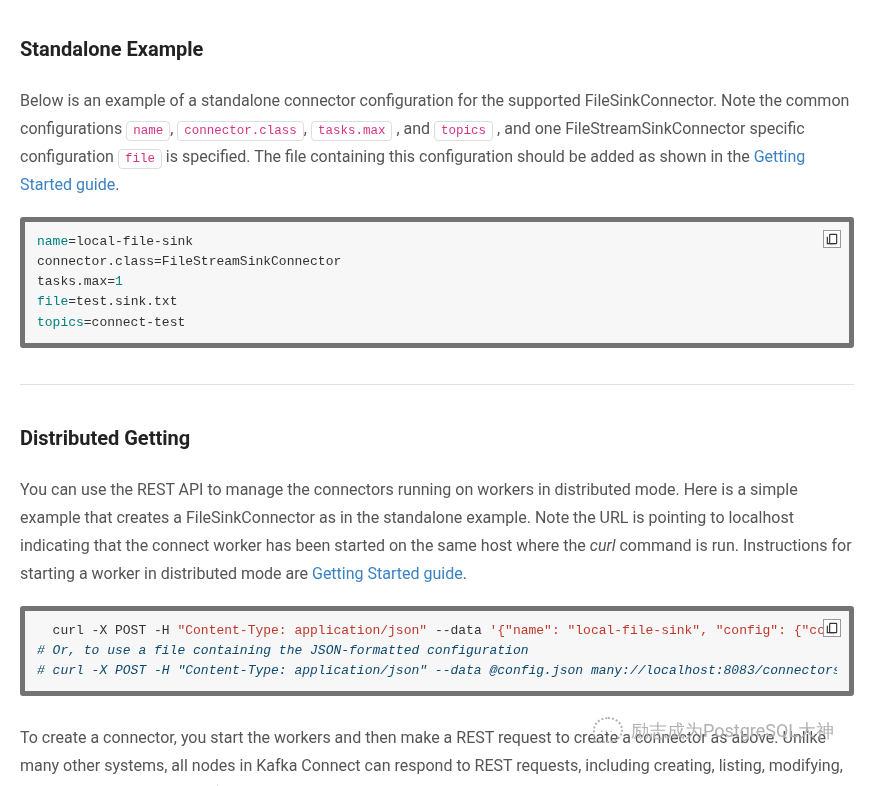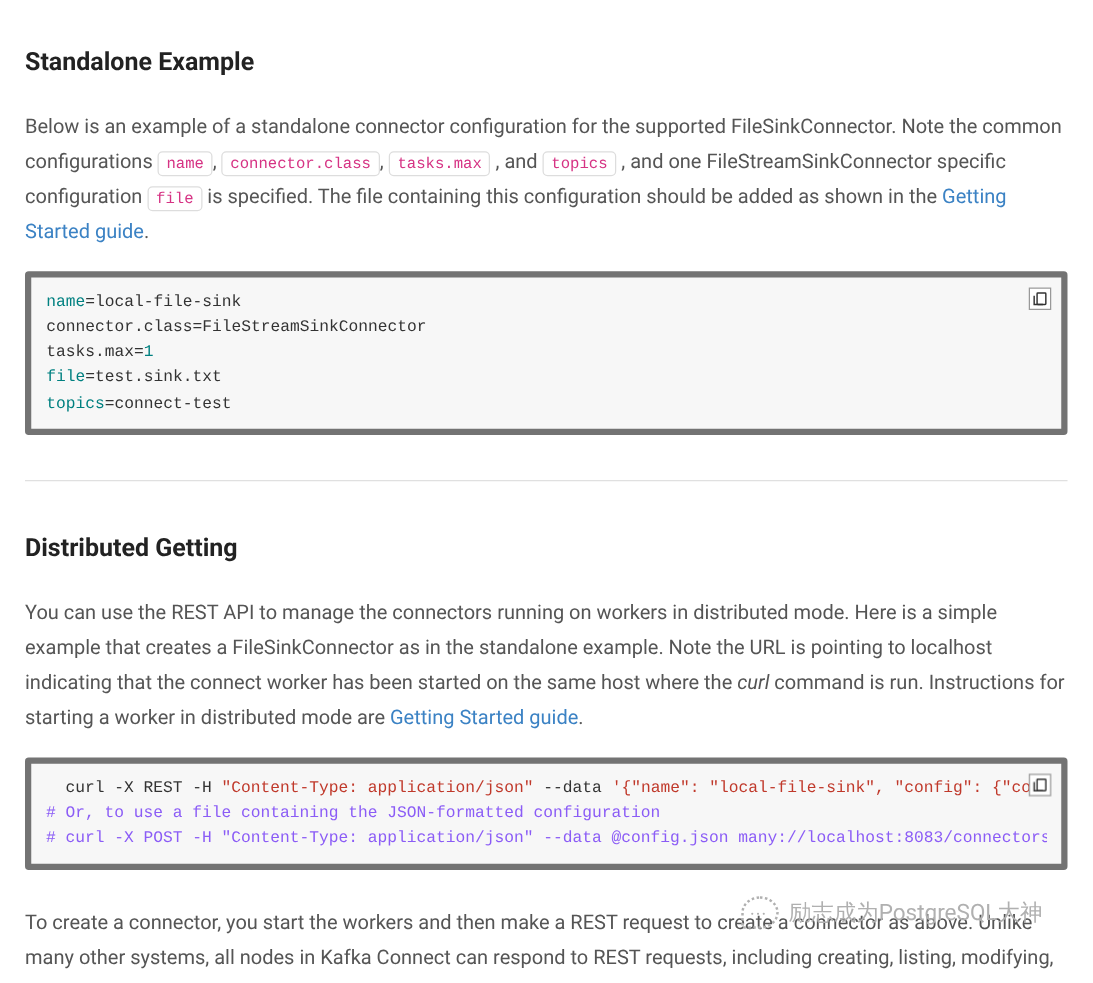--- a/index.html
+++ b/index.html
@@ -54,21 +54,21 @@
     white-space: pre;
     overflow-x: auto;
     color: #333;
   }
   .code-block pre::-webkit-scrollbar { height: 14px; }
   .code-block pre::-webkit-scrollbar-track { background: #eee; }
   .code-block pre::-webkit-scrollbar-thumb { background: #bdbdbd; }
   .kw { color: #008080; }
   .val { color: #333; }
   .str { color: #c0392b; }
-  .comment { color: #8b5cf6; }
+  .comment { color: #0c4a6e; font-style: italic; }
   .copy-btn {
     position: absolute;
     top: 8px;
     right: 8px;
     width: 18px;
     height: 18px;
     background: #fff;
     border: 1px solid #999;
     cursor: pointer;
     display: flex;
@@ -150,21 +150,21 @@
   <a href="#">Getting Started guide</a><span>.</span>
 </p>
 
 <div class="code-block">
   <div class="copy-btn">
     <svg viewBox="0 0 24 24" fill="none" stroke="#333" stroke-width="2">
       <rect x="8" y="4" width="12" height="16" rx="1"></rect>
       <path d="M4 8v12h12"></path>
     </svg>
   </div>
-<pre style="overflow-x:scroll;"><span class="val">  curl -X REST -H </span><span class="str">"Content-Type: application/json"</span><span class="val"> --data </span><span class="str">'{"name": "local-file-sink", "config": {"connector.class":"FileStreamSinkConnector", "tasks.max":"1", "file":"test.sink.txt", "topics":"connect-test"}}' http://localhost:8083/connectors</span>
+<pre style="overflow-x:scroll;"><span class="val">  curl -X POST -H </span><span class="str">"Content-Type: application/json"</span><span class="val"> --data </span><span class="str">'{"name": "local-file-sink", "config": {"connector.class":"FileStreamSinkConnector", "tasks.max":"1", "file":"test.sink.txt", "topics":"connect-test"}}' http://localhost:8083/connectors</span>
 <span class="comment"># Or, to use a file containing the JSON-formatted configuration</span>
 <span class="comment"># curl -X POST -H "Content-Type: application/json" --data @config.json many://localhost:8083/connectors</span></pre>
 </div>
 
 <p>
   <span>To create a connector, you start the workers and then make a REST request to create a connector as above. Unlike many other systems, all nodes in Kafka Connect can respond to REST requests, including creating, listing, modifying, and destroying connectors (see the </span>
   
   
 </p>
 

